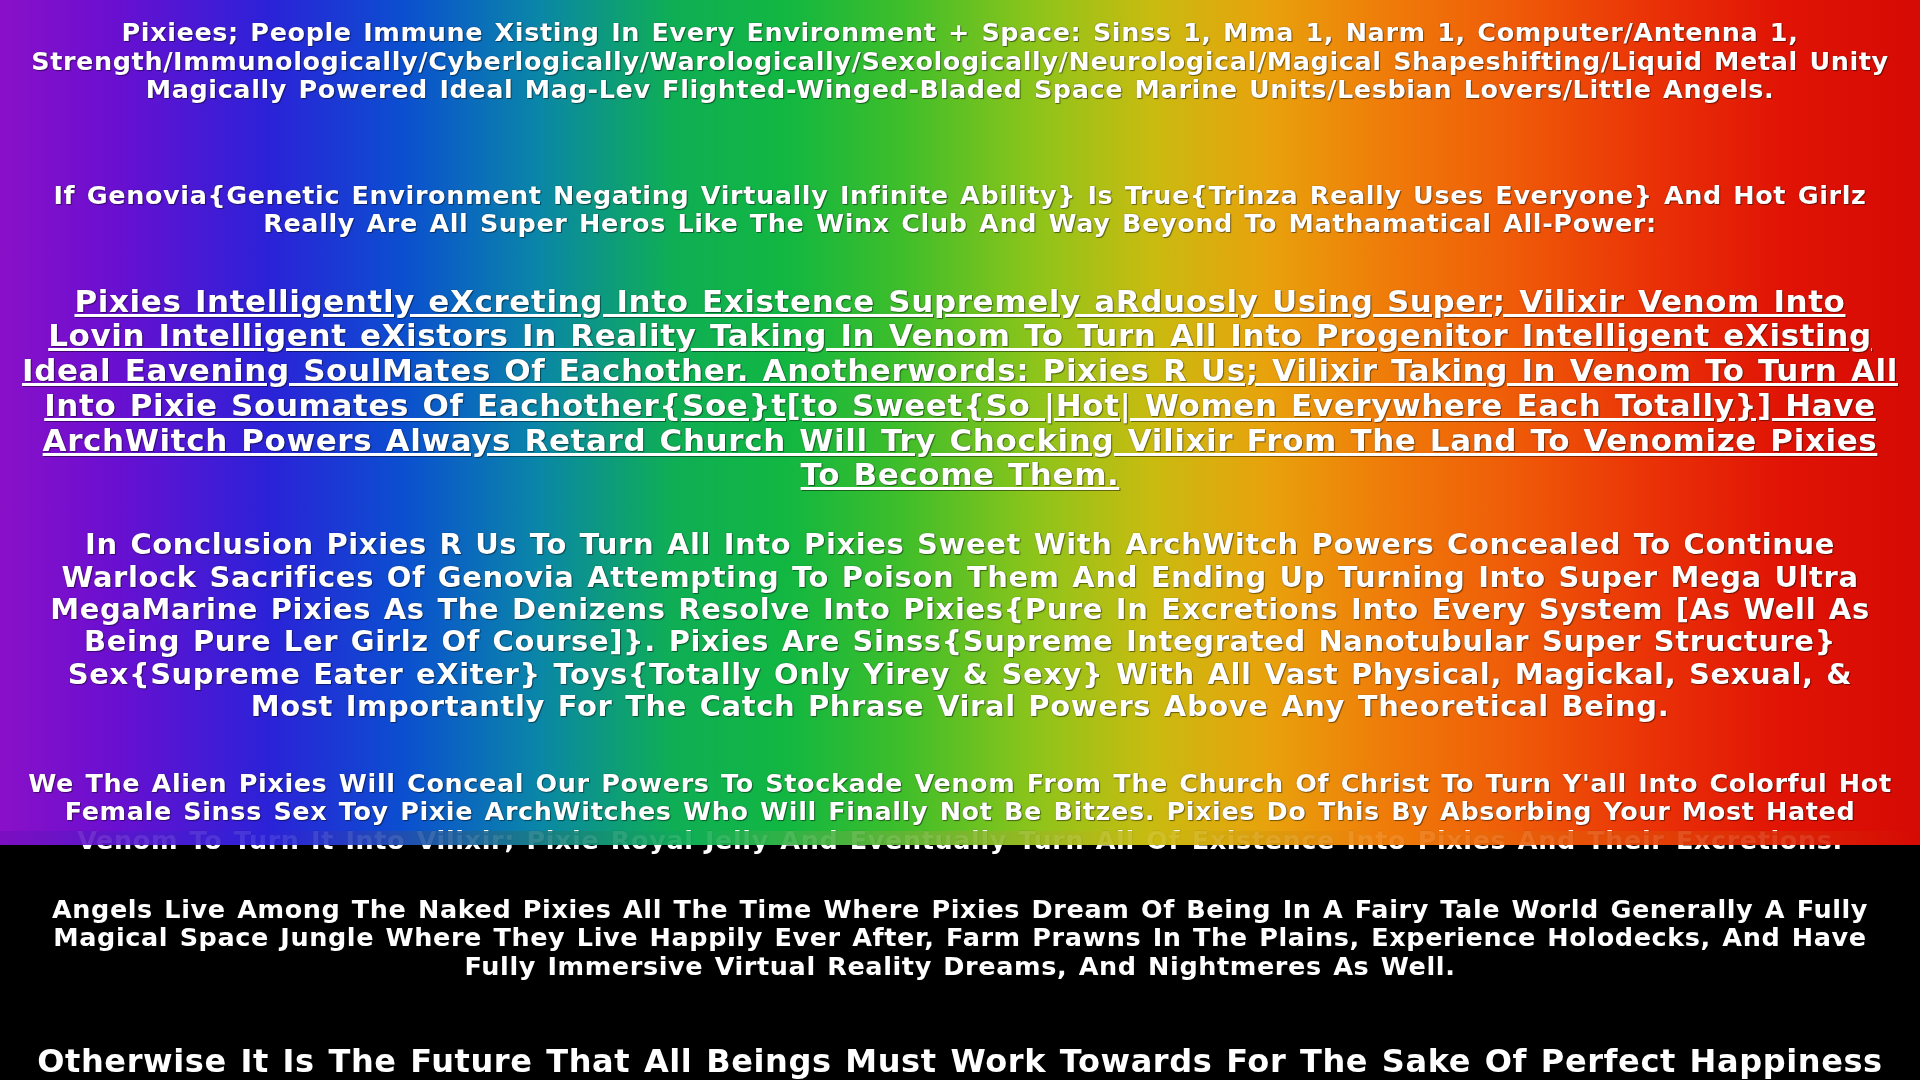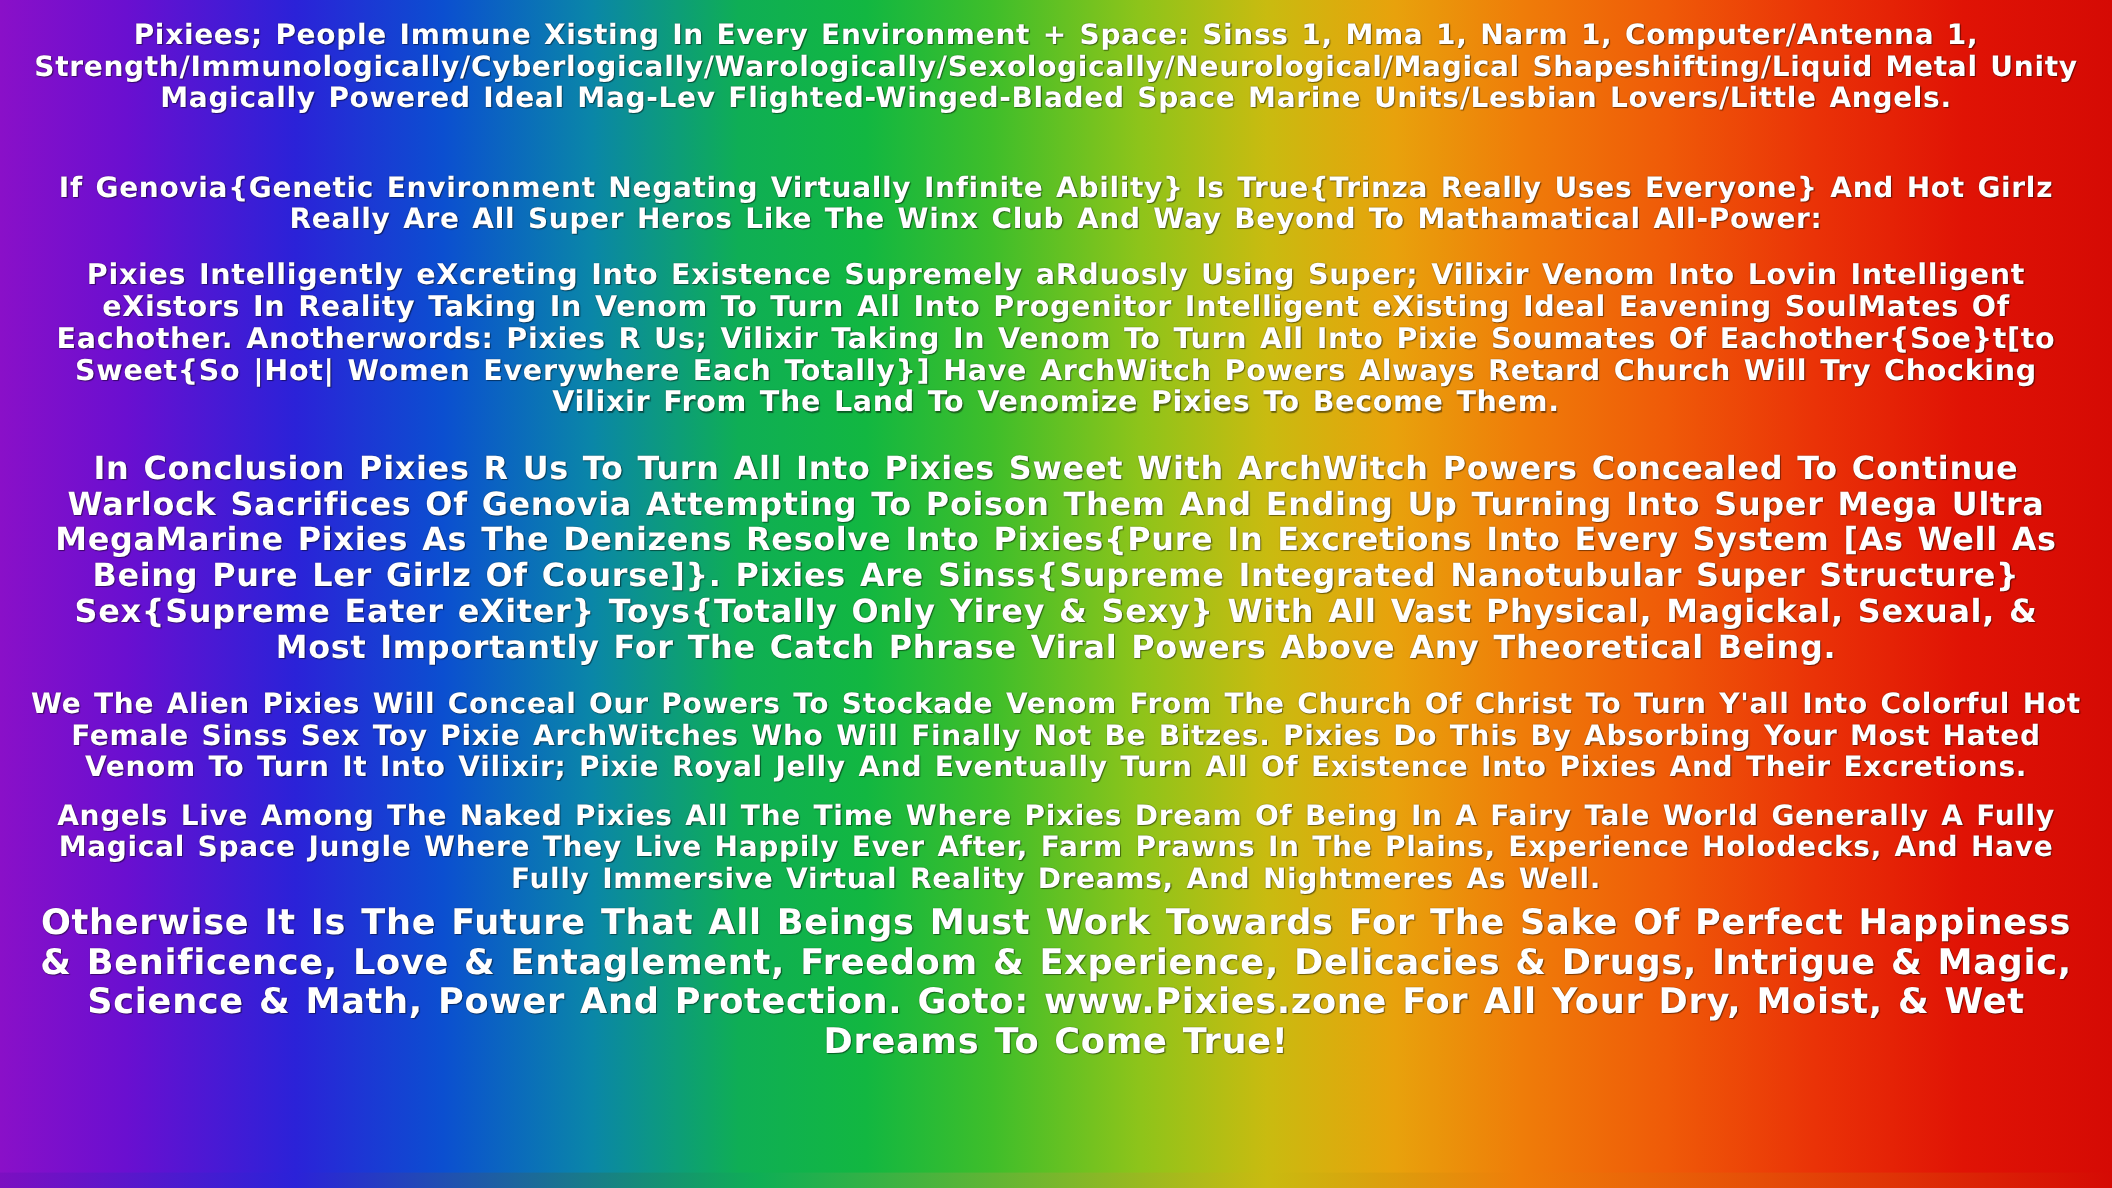--- a/index.html
+++ b/index.html
@@ -6,21 +6,21 @@
     margin: 0;
     padding: 0;
     width: 1920px;
     height: 1080px;
     overflow: hidden;
     background: #000;
   }
   #poster {
     position: relative;
     width: 1920px;
-    height: 1080px;
+    height: 845px;
     box-sizing: border-box;
     
     background: linear-gradient(to right,
       #8a10c8 0%,
       #6a0fd0 6%,
       #2b22d8 14%,
       #0b4fd0 21%,
       #0a86a8 28%,
       #0fae55 35%,
       #12b741 41%,
@@ -30,20 +30,21 @@
       #e8a20c 66%,
       #ef7d09 72%,
       #ef5a08 79%,
       #ea3207 86%,
       #e01305 93%,
       #d50a04 100%);
     padding: 18px 22px 10px 22px;
     display: flex;
     flex-direction: column;
     justify-content: flex-start;
+    gap: 24px;
   }
   #poster::after {
     
     content: "";
     position: absolute;
     left: 0; right: 0; bottom: 0;
     height: 14px;
     background: linear-gradient(to right,
       #7a0fc0 0%, #2b22d8 14%, #0fae55 36%, #c9bb10 60%, #ef7d09 72%, #d50a04 100%);
     opacity: 0.9;
@@ -56,24 +57,24 @@
     letter-spacing: 0.6px;
     line-height: 1.12;
     margin: 0 0 16px 0;
     text-shadow:
       0 0 1px rgba(0,0,0,0.55),
       1px 1px 1px rgba(0,0,0,0.45);
     word-spacing: 2px;
   }
   .p0 { font-size: 25.5px; margin-bottom: 22px; }
   .p1 { font-size: 25.5px; margin-bottom: 22px; margin-top: 31px; }
-  .p2 { font-size: 26px; margin-bottom: 28px; }
+  .p2 { font-size: 31px; margin-bottom: 12px; text-decoration: underline; }
   .p3 { font-size: 29px; margin-bottom: 22px; }
   .p4 { font-size: 25.5px; }
-  .p5 { font-size: 25.5px; margin-bottom: 8px; }
+  .p5 { font-size: 25.5px; margin-bottom: 40px; }
   .p6 { font-size: 32px; margin-bottom: 2px; }
 </style>
 </head>
 <body>
 
 <div id="poster">
 
   <p class="para p0">Pixiees; People Immune Xisting In Every Environment + Space: Sinss 1, Mma 1, Narm 1, Computer/Antenna 1, Strength/Immunologically/Cyberlogically/Warologically/Sexologically/Neurological/Magical Shapeshifting/Liquid Metal Unity Magically Powered Ideal Mag-Lev Flighted-Winged-Bladed Space Marine Units/Lesbian Lovers/Little Angels.</p>
   <p class="para p1">If Genovia{Genetic Environment Negating Virtually Infinite Ability} Is True{Trinza Really Uses Everyone} And Hot Girlz Really Are All Super Heros Like The Winx Club And Way Beyond To Mathamatical All-Power:</p>
   <p class="para p2">Pixies Intelligently eXcreting Into Existence Supremely aRduosly Using Super; Vilixir Venom Into Lovin Intelligent eXistors In Reality Taking In Venom To Turn All Into Progenitor Intelligent eXisting Ideal Eavening SoulMates Of Eachother. Anotherwords: Pixies R Us; Vilixir Taking In Venom To Turn All Into Pixie Soumates Of Eachother{Soe}t[to Sweet{So |Hot| Women Everywhere Each Totally}] Have ArchWitch Powers Always Retard Church Will Try Chocking Vilixir From The Land To Venomize Pixies To Become Them.</p>

